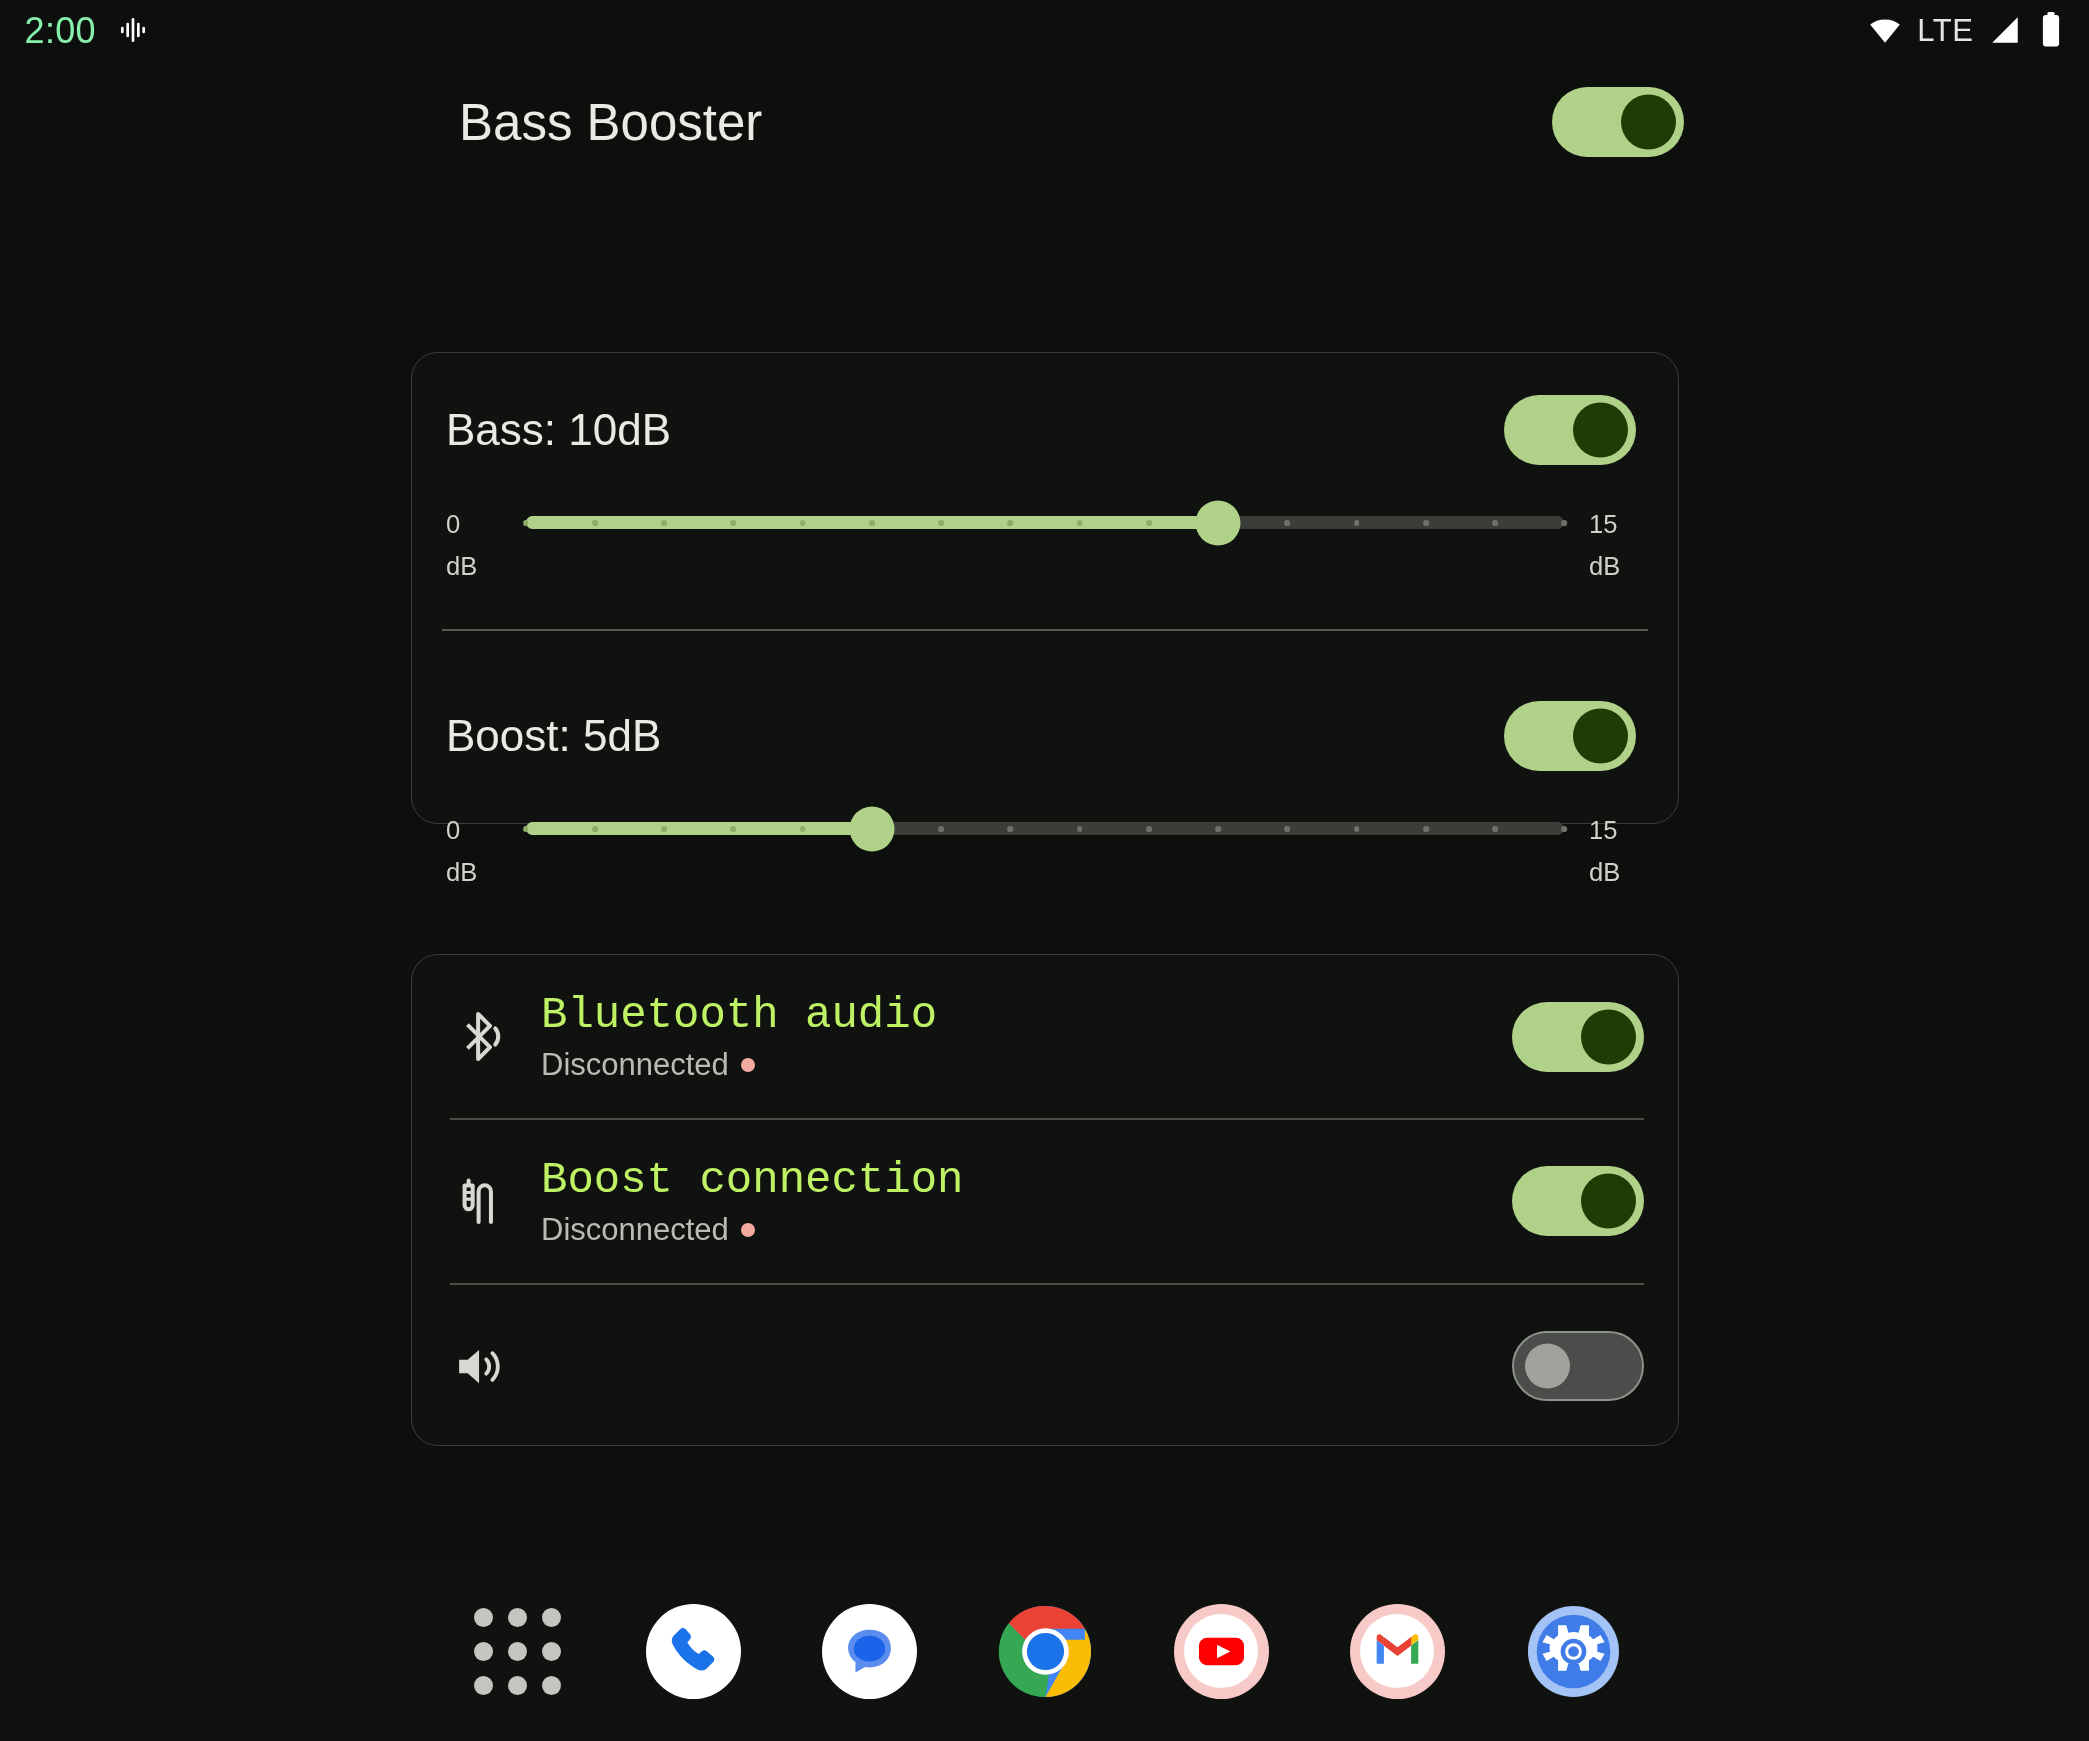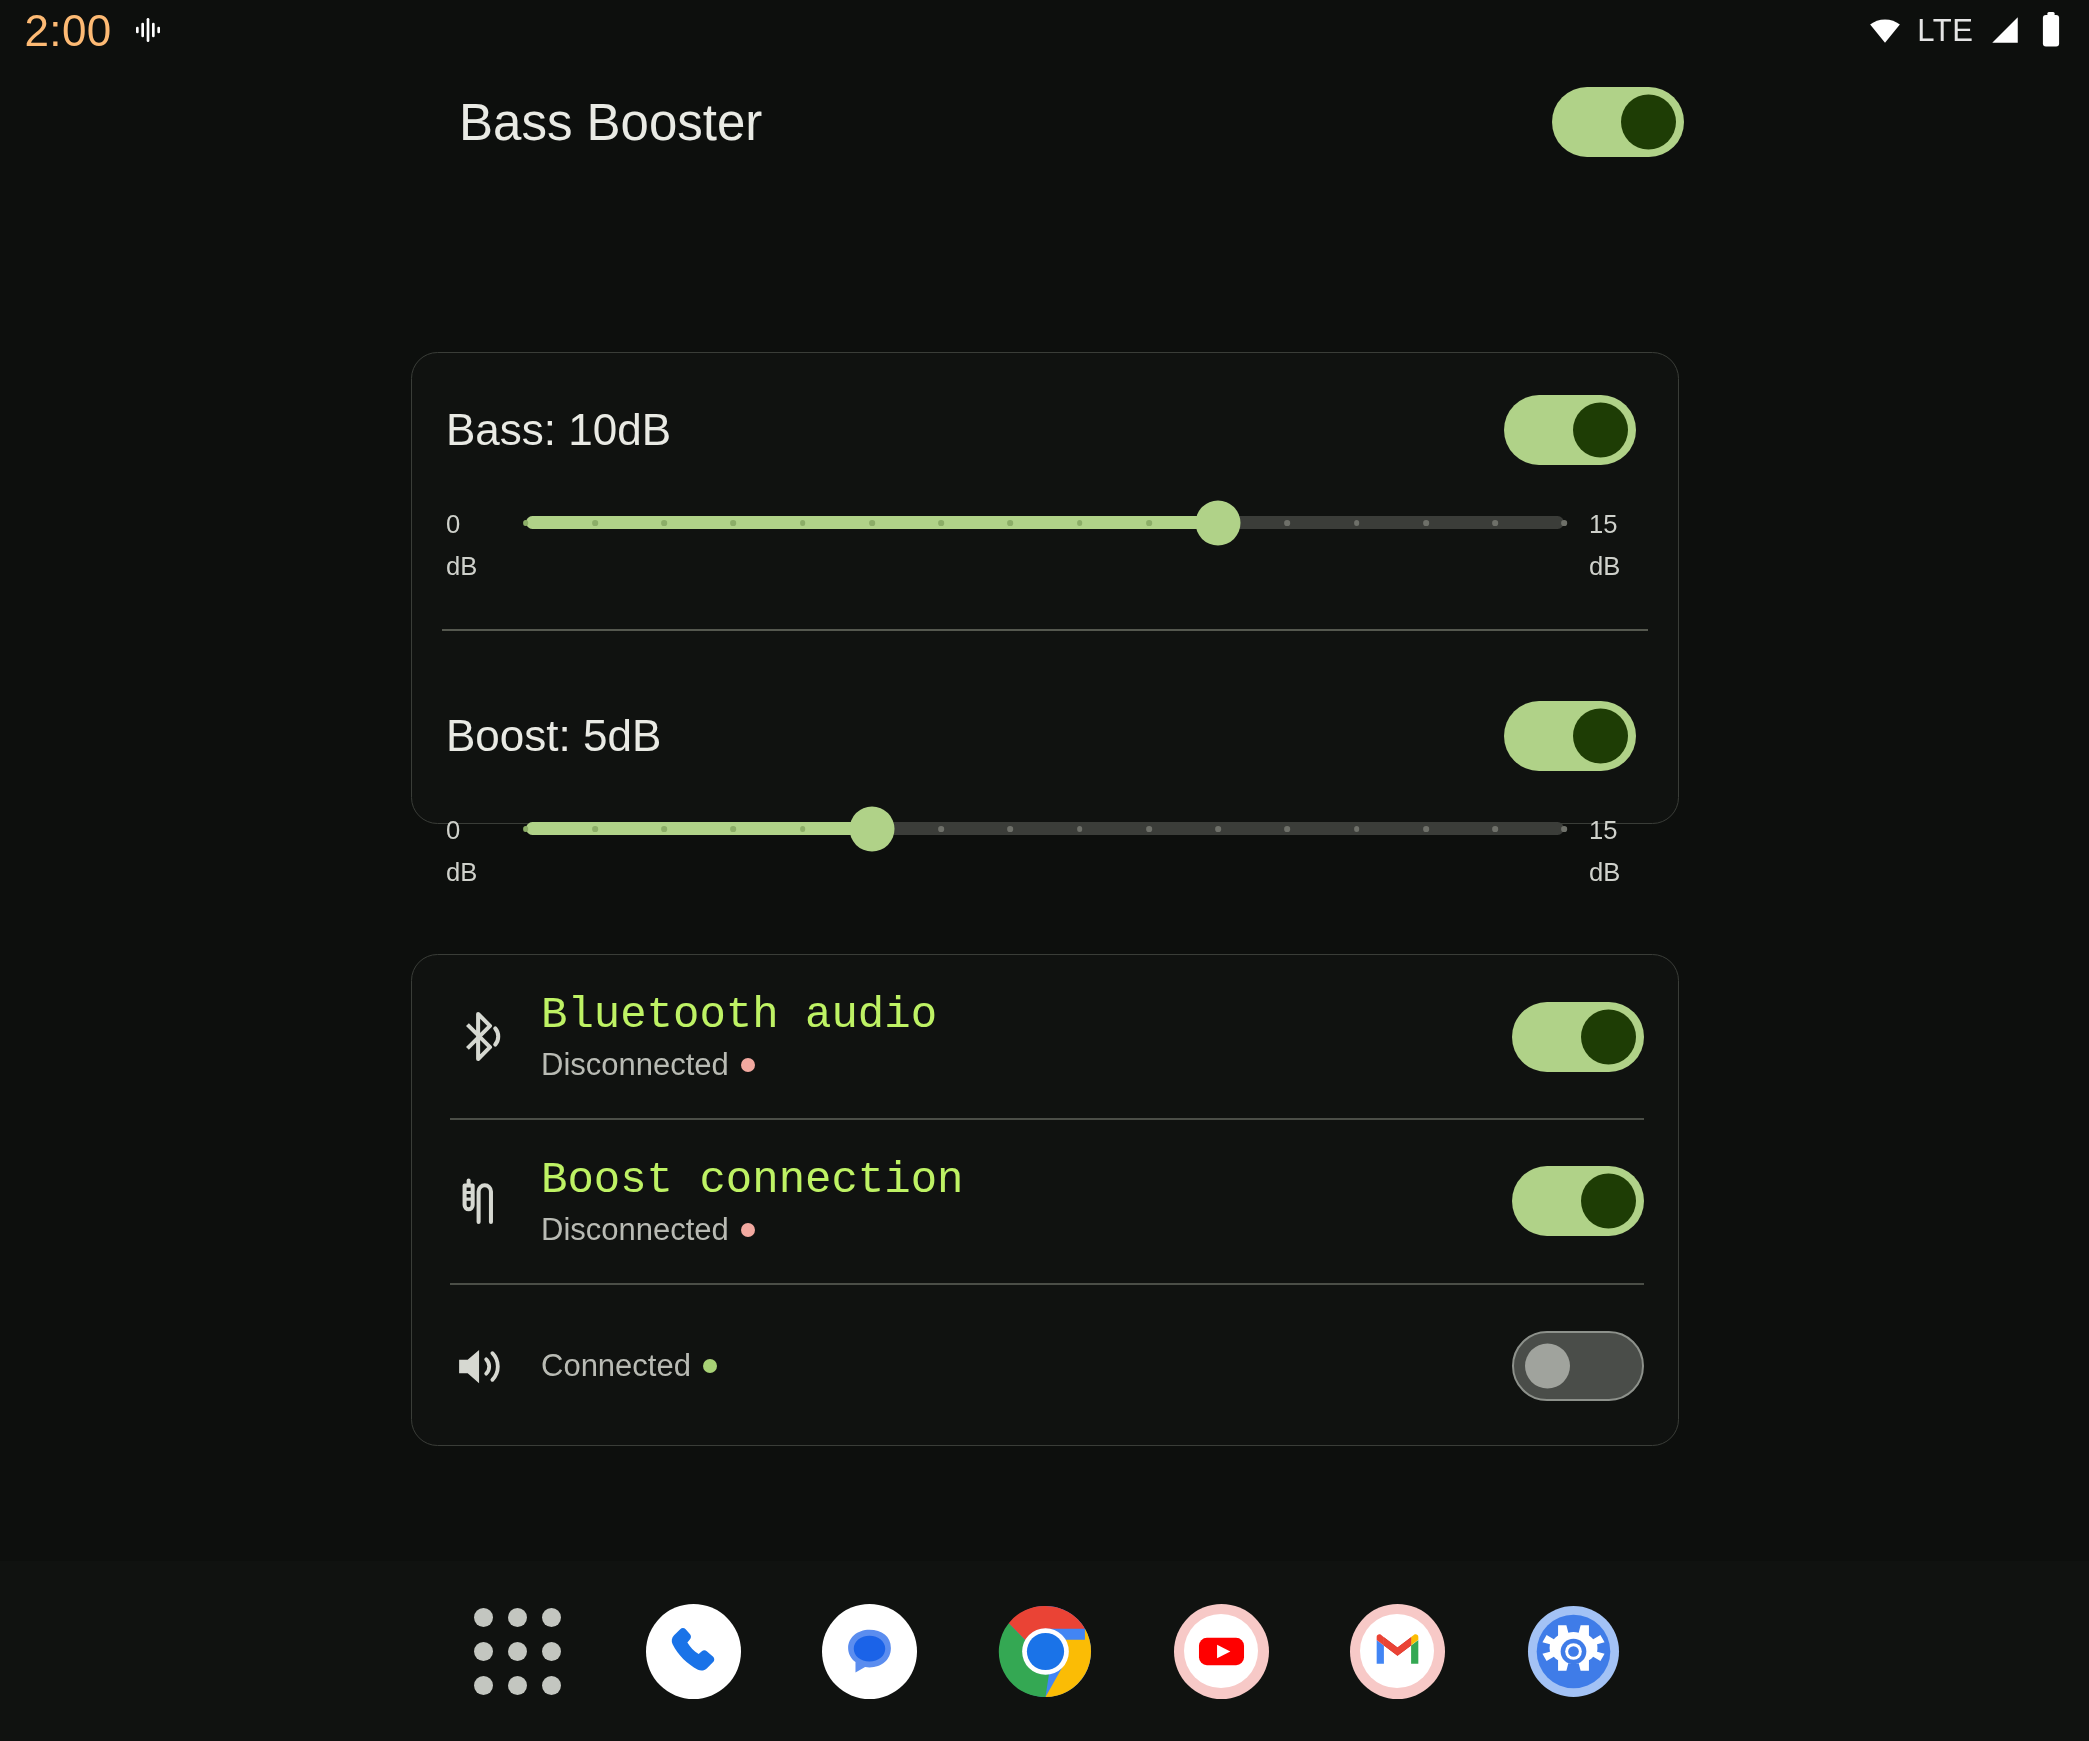--- a/index.html
+++ b/index.html
@@ -11,21 +11,21 @@
   }
   body { position:relative; }
 
   
   .statusbar {
     position:absolute; top:0; left:0; width:2090px; height:62px;
     display:flex; align-items:center; justify-content:space-between;
     padding:0 24.6px;
   }
   .sb-left { display:flex; align-items:center; gap:21px; }
-  .sb-time { color:#fdba74; font-size:44px; letter-spacing:0.3px; }
+  .sb-time { color:#86efac; font-size:36px; letter-spacing:0.3px; }
   .sb-right { display:flex; align-items:center; gap:15px; }
   .sb-lte { color:#e5e5e5; font-size:31px; font-weight:400; letter-spacing:0.5px; }
 
   
   .apptitle-row {
     position:absolute; left:0; top:87px; width:2090px;
     display:flex; align-items:center; justify-content:space-between;
     padding:0 414px 0 451px;
     margin-left:8px;
   }
@@ -292,24 +292,20 @@
   <div class="out-sep"></div>
 
   <div class="out-row">
     <span class="out-icon">
       <svg width="57" height="57" viewBox="0 0 24 24">
         <path fill="#d6d8d1" d="M3 9.2h3.6L11.4 5v14L6.6 14.8H3V9.2z"></path>
         <path fill="none" stroke="#d6d8d1" stroke-width="1.6" stroke-linecap="round" d="M14.4 9a4.2 4.2 0 0 1 0 6M17 6.4a8 8 0 0 1 0 11.2"></path>
       </svg>
     </span>
     <div class="out-text">
-      <span class="out-status">
-        <span>Connected</span>
-        <span class="dot green"></span>
-      </span>
     </div>
     <div class="toggle off">
       <span class="knob"></span>
     </div>
   </div>
 </div>
 
 <div class="dock">
 
   <div class="dock-item">

